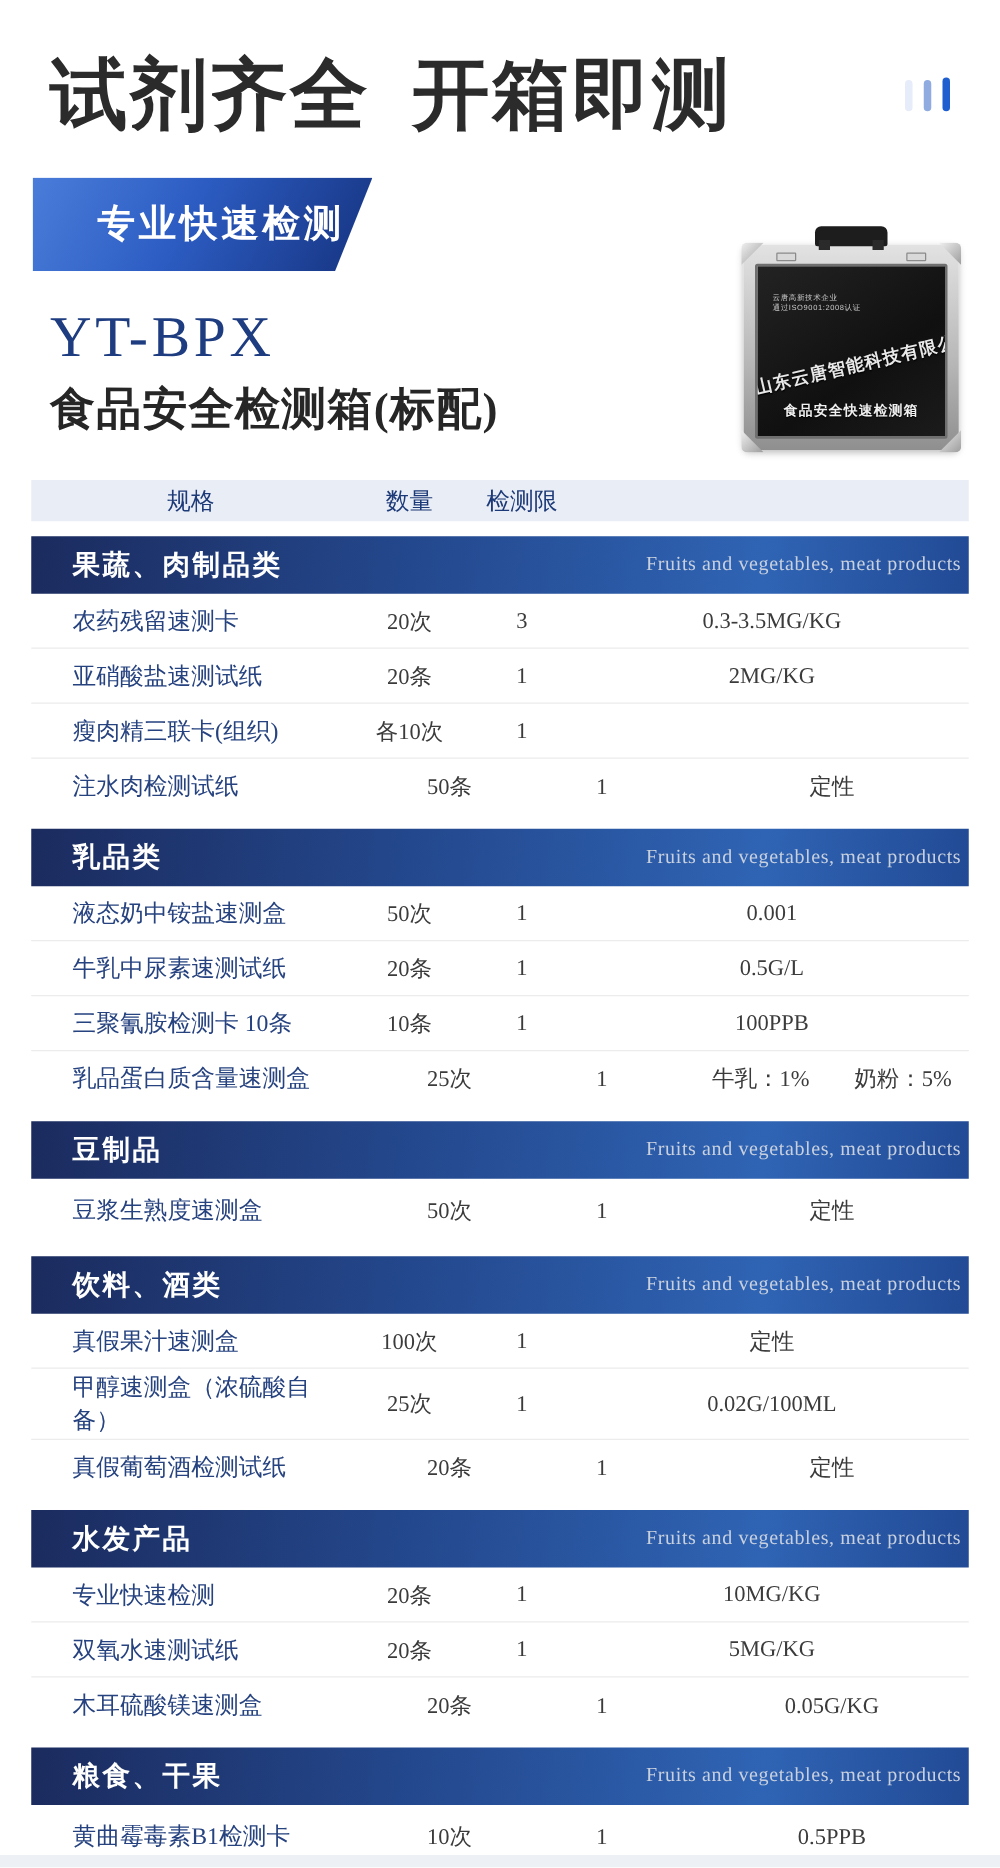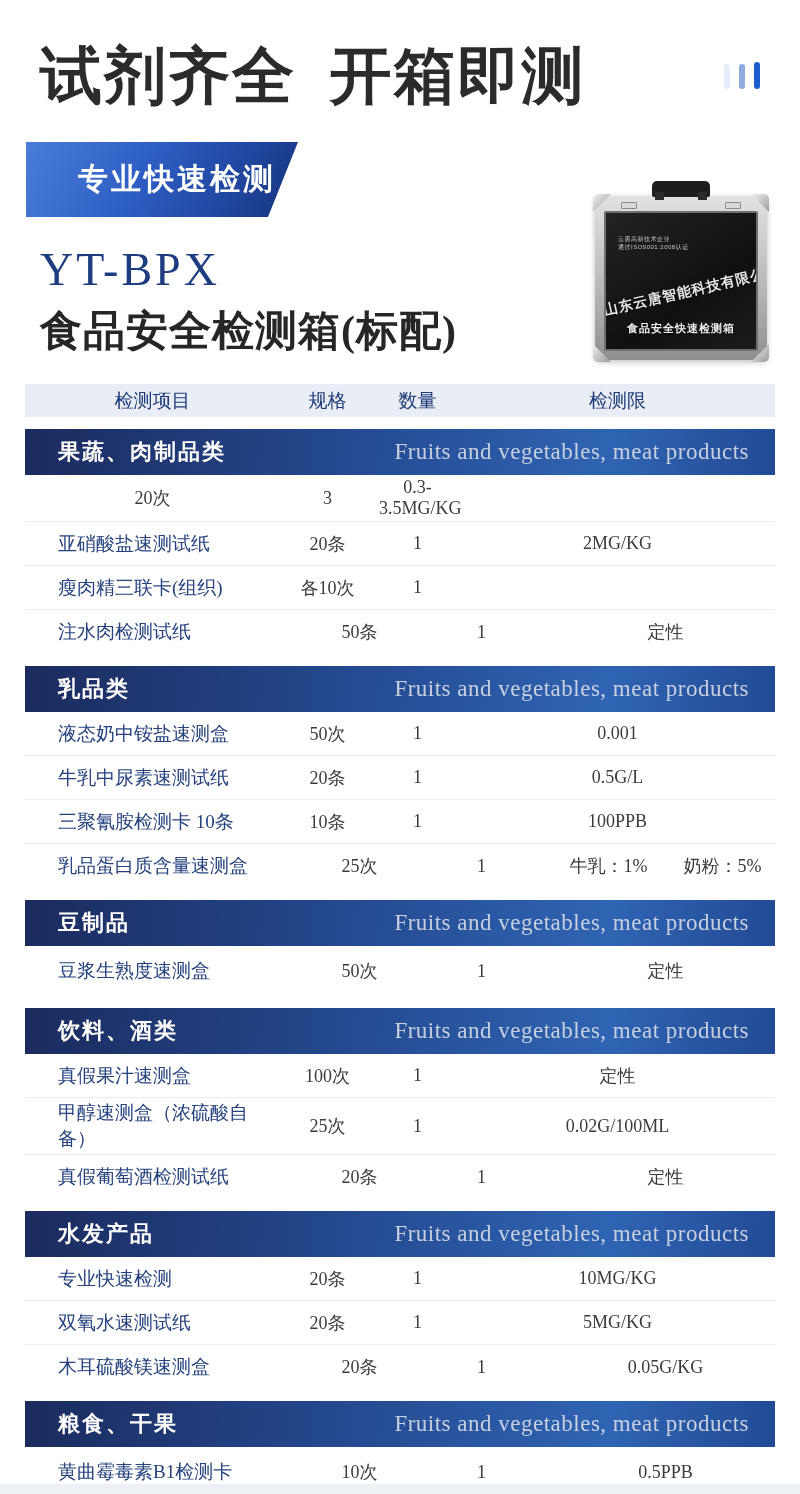--- a/index.html
+++ b/index.html
@@ -31,21 +31,21 @@
     font-family:"Liberation Sans","DejaVu Sans",sans-serif;
     font-size:30px; font-weight:700; color:#ffffff; letter-spacing:3px;
   }
 
   .model {
     position:absolute; left:40px; top:243px;
     font-size:46px; font-weight:400; color:#1e3c80; letter-spacing:3px;
   }
   .product-name {
     position:absolute; left:40px; top:303px;
-    font-size:42px; font-weight:900; color:#262626; letter-spacing:1px;
+    font-size:36px; font-weight:900; color:#262626; letter-spacing:1px;
   }
 
   
   .case {
     position:absolute; left:595px; top:196px; width:172px; height:164px;
     background:linear-gradient(180deg,#e2e2e2 0%,#b9b9b9 55%,#8f8f8f 100%);
     border-radius:5px;
     box-shadow:0 2px 6px rgba(0,0,0,.25);
   }
   .case-handle {
@@ -96,25 +96,25 @@
     font-size:19px; color:#1d3a78;
   }
   .thead .c { text-align:center; }
   .thead .c.item { text-align:center; }
 
   .section { margin-top:12px; background:#ffffff; }
   .section:first-of-type { margin-top:8px; }
   .band {
     height:46px; display:flex; align-items:center; justify-content:space-between;
     background:linear-gradient(95deg,#1b2b5e 0%,#24498f 42%,#2f64b4 78%,#224a95 100%);
-    padding:0 26px 0 33px;
+    padding:0 6px 0 33px;
     gap:36px;
   }
   .band-zh { font-size:22px; font-weight:700; color:#ffffff; letter-spacing:2px; }
-  .band-en { font-size:23px; color:#c8d0de; letter-spacing:.5px;font-family:Liberation Serif, serif; }
+  .band-en { font-size:16px; color:#c8d0de; letter-spacing:.5px;font-family:Liberation Serif, serif; }
 
   .row { min-height:44px; border-bottom:1px solid #ececec; font-size:18px; color:#3b3b3b; }
   .row:last-child { border-bottom:none;gap:32px; }
   .row.tall { min-height:50px; }
   .row .c { text-align:center; padding:2px 4px; }
   .row .c.item { text-align:left; padding-left:33px; font-size:19px; color:#26427f; }
   .row .c.limit.small { font-size:15px; letter-spacing:0; }
 
   .bottom-strip { position:absolute; left:0; bottom:0; width:800px; height:10px; background:#edf0f4; }
 </style>
@@ -150,32 +150,32 @@
       </div>
       <div class="case-company">山东云唐智能科技有限公司</div>
       <div class="case-label">食品安全快速检测箱</div>
     </div>
   </div>
 </div>
 
 <div class="table-wrap">
 
   <div class="thead grid-cols">
-    <div class="c item">检测项目</div>
     <div class="c">规格</div>
     <div class="c">数量</div>
     <div class="c">检测限</div>
   </div>
 
   <div class="section">
     <div class="band">
       <span class="band-zh">果蔬、肉制品类</span>
       <span class="band-en">Fruits and vegetables, meat products</span>
     </div>
     <div class="row grid-cols">
+      <div class="c item">农药残留速测卡</div>
       <div class="c spec">20次</div>
       <div class="c qty">3</div>
       <div class="c limit">0.3-3.5MG/KG</div>
     </div>
     <div class="row grid-cols">
       <div class="c item">亚硝酸盐速测试纸</div>
       <div class="c spec">20条</div>
       <div class="c qty">1</div>
       <div class="c limit">2MG/KG</div>
     </div>

